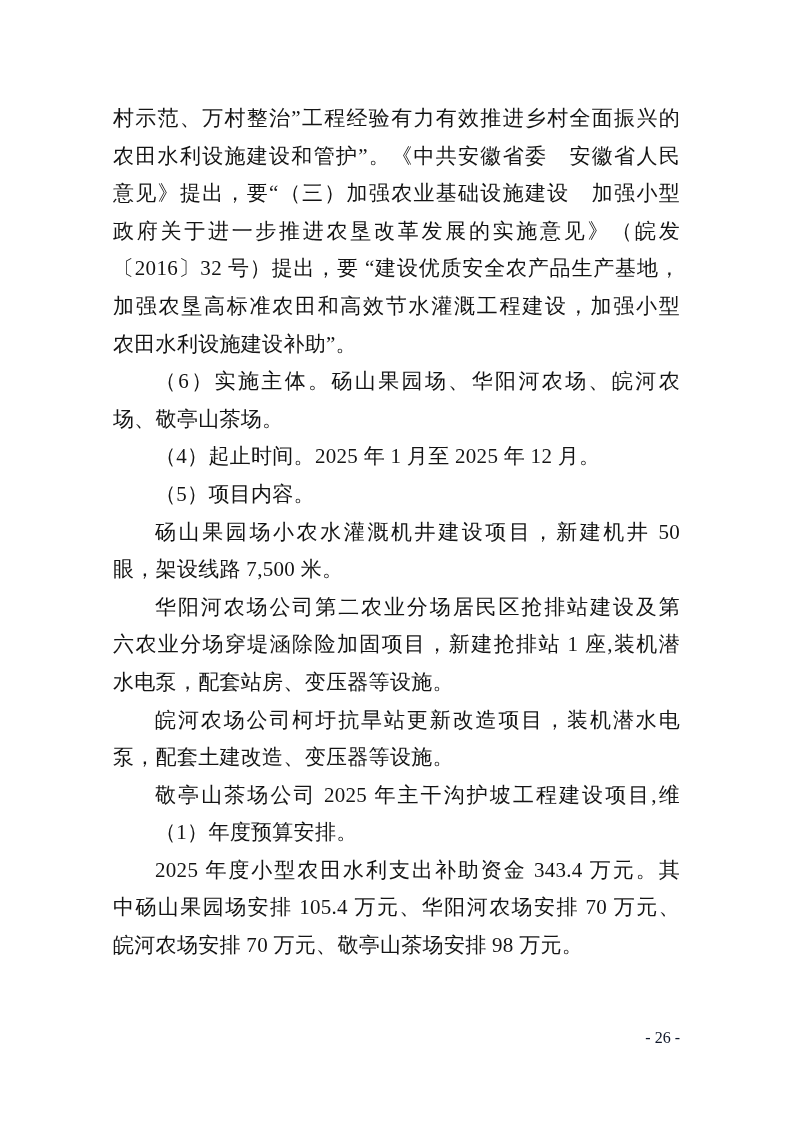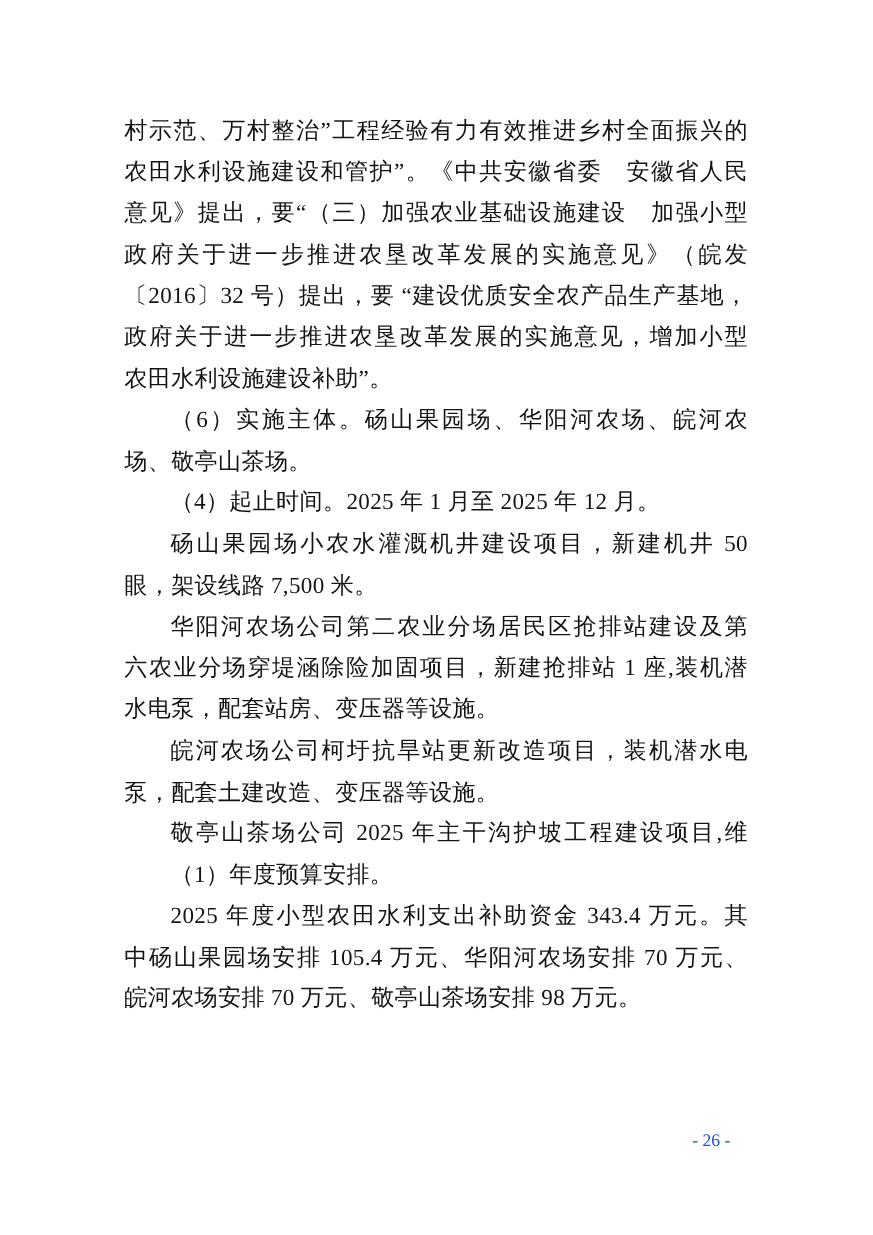--- a/index.html
+++ b/index.html
@@ -41,41 +41,42 @@
     text-align: right;
     text-align-last: left;
   }
   
   .indent {
     text-indent: 2em;
   }
   .page-num {
     position: absolute;
     top: 1027px;
-    right: 130px;
+    right: 114px;
     font-size: 16px;
     line-height: 22px;
-    color: #1d4ed8;
+    color: #0f172a;
   }
 </style>
 </head>
 <body>
 
 <div class="page">
   <div class="text-block">
     <div class="line fill">村示范、万村整治”工程经验有力有效推进乡村全面振兴的</div>
     <div class="line fill">农田水利设施建设和管护”。《中共安徽省委　安徽省人民</div>
     <div class="line fill">意见》提出，要“（三）加强农业基础设施建设　加强小型</div>
     <div class="line fill">政府关于进一步推进农垦改革发展的实施意见》（皖发</div>
     <div class="line fill">〔2016〕32 号）提出，要 “建设优质安全农产品生产基地，</div>
-    <div class="line fill">政府关于进一步推进农垦改革发展的实施意见，增加小型</div>
+    <div class="line fill">加强农垦高标准农田和高效节水灌溉工程建设，加强小型</div>
     <div class="line end">农田水利设施建设补助”。</div>
     <div class="line fill indent">（6）实施主体。砀山果园场、华阳河农场、皖河农</div>
     <div class="line end">场、敬亭山茶场。</div>
     <div class="line end indent">（4）起止时间。2025 年 1 月至 2025 年 12 月。</div>
+    <div class="line end indent">（5）项目内容。</div>
     <div class="line fill indent">砀山果园场小农水灌溉机井建设项目，新建机井 50</div>
     <div class="line end">眼，架设线路 7,500 米。</div>
     <div class="line fill indent">华阳河农场公司第二农业分场居民区抢排站建设及第</div>
     <div class="line fill">六农业分场穿堤涵除险加固项目，新建抢排站 1 座,装机潜</div>
     <div class="line end">水电泵，配套站房、变压器等设施。</div>
     <div class="line fill indent">皖河农场公司柯圩抗旱站更新改造项目，装机潜水电</div>
     <div class="line end">泵，配套土建改造、变压器等设施。</div>
     <div class="line fill indent">敬亭山茶场公司 2025 年主干沟护坡工程建设项目,维</div>
     <div class="line end indent">（1）年度预算安排。</div>
     <div class="line fill indent">2025 年度小型农田水利支出补助资金 343.4 万元。其</div>

